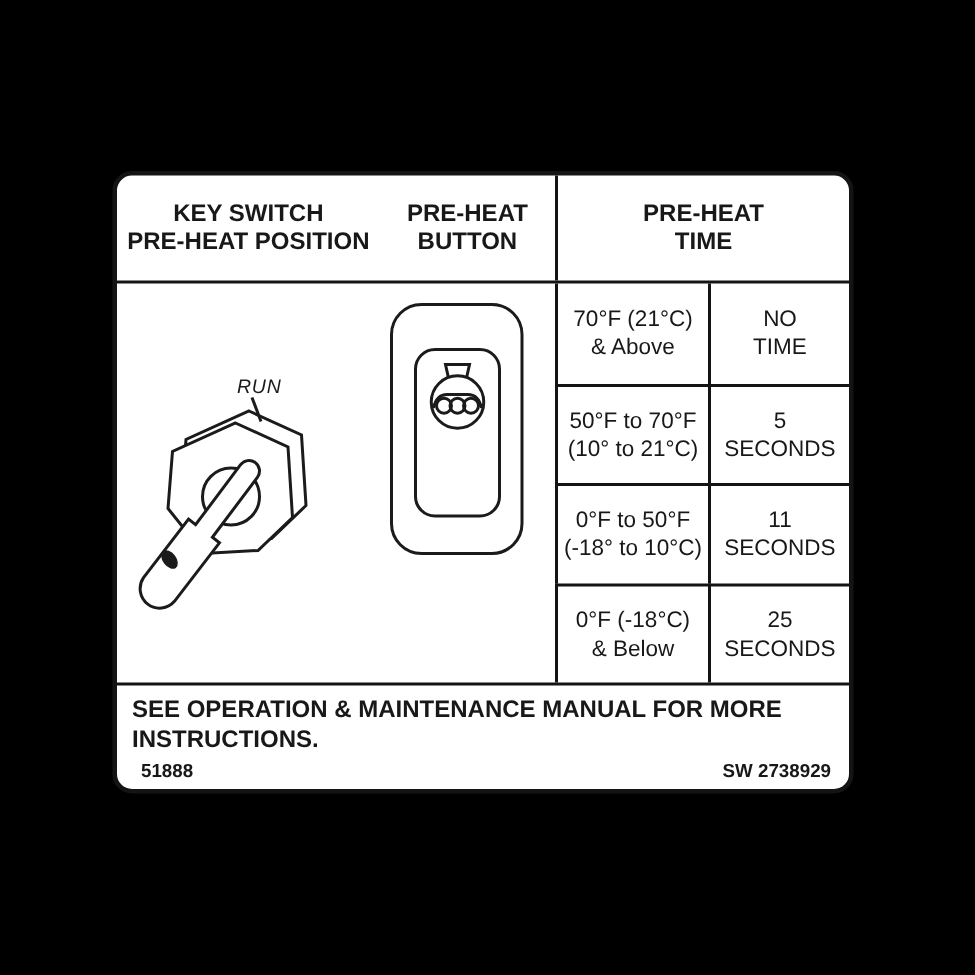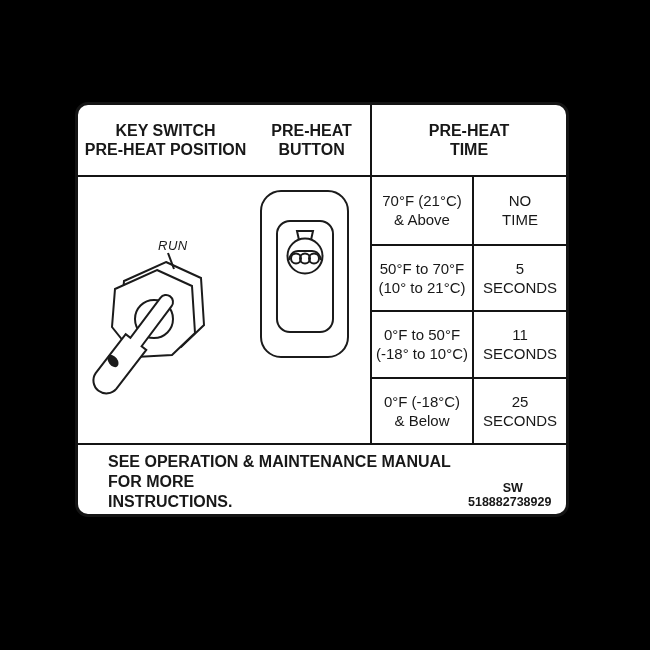--- a/index.html
+++ b/index.html
@@ -1,21 +1,21 @@
 <!DOCTYPE html>
 <html><head>
 <meta charset="utf-8">
 <style>
   html,body{margin:0;padding:0;}
   body{
     width:650px;height:650px;background:#000;position:relative;overflow:hidden;
     font-family:"Liberation Sans",sans-serif;color:#181818;
   }
   .label{
-    position:absolute;left:75px;top:102px;width:494px;height:415px;
+    position:absolute;left:75px;top:114px;width:494px;height:415px;
     background:#fff;border:3px solid #141414;border-radius:13px;
     box-sizing:border-box;display:flex;flex-direction:column;
   }
   
   .header-row{display:flex;height:70px;border-bottom:2px solid #141414;flex:0 0 auto;}
   .hdr-cell{
     display:flex;align-items:center;justify-content:center;text-align:center;
     white-space:pre-line;font-weight:bold;font-size:16px;line-height:19px;
   }
   .hdr-left{width:292px;display:flex;flex:0 0 auto;}
@@ -29,21 +29,21 @@
   .temp-table{flex:1;display:grid;grid-template-columns:102px 1fr;grid-auto-rows:1fr;}
   .t-cell{
     border-left:2px solid #141414;border-top:2px solid #141414;
     display:flex;align-items:center;justify-content:center;text-align:center;
     white-space:pre-line;font-weight:normal;font-size:15px;line-height:19px;
   }
   .t-cell.first{border-top:none;}
   
   .footer{
     flex:0 0 auto;height:71px;border-top:2px solid #141414;box-sizing:border-box;
-    display:flex;flex-direction:row;padding:7px 12px 5px 24px;
+    display:flex;flex-direction:column;padding:7px 12px 5px 4px;
   }
   .notice{font-weight:bold;font-size:16px;line-height:20px;white-space:pre-line;padding-left:6px;}
   .partnums{
     margin-top:auto;display:flex;justify-content:space-between;align-items:flex-end;
     font-weight:bold;font-size:12.5px;margin-left:12px;
   }
   svg{position:absolute;overflow:visible;}
   .ks-svg{left:8px;top:52px;}
   .pb-svg{left:180px;top:10px;}
   .stroke{fill:none;stroke:#1b1b1b;stroke-width:2;}

